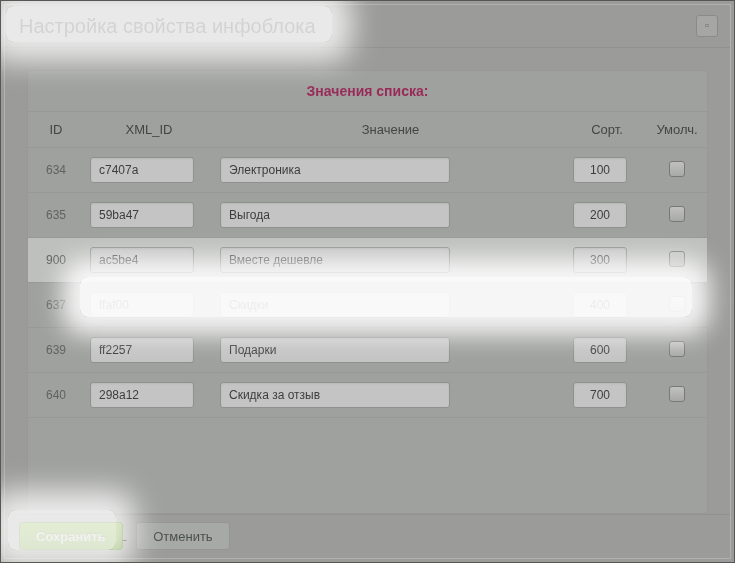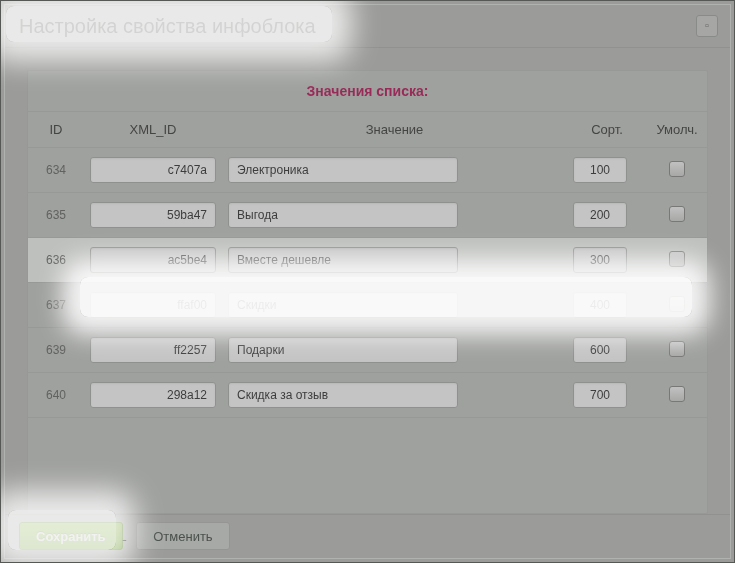--- a/index.html
+++ b/index.html
@@ -86,21 +86,21 @@
   table.grid th.col-def   { width:60px; }
 
   table.grid td {
     padding:9px 6px;
     border-bottom:1px solid #bdbebb;
     vertical-align:middle;
   }
   td.col-id { text-align:center; color:#6a6b68; font-size:12px;}
   td.col-def { text-align:center; }
   td.col-sort input { width:54px;text-align:center; }
-  td.col-xml input { width:126px;text-align:right; }
+  td.col-xml input { width:104px; }
   td.col-val input { width:230px; }
 
   input[type=text] {
     height:26px;
     border:1px solid #b1b2af;
     border-radius:3px;
     background:#fff;
     padding:0 8px;
     font-size:12px;
     color:#333;
@@ -209,21 +209,21 @@
               <td class="col-def"><span class="chk"></span></td>
             </tr>
             <tr>
               <td class="col-id">635</td>
               <td class="col-xml"><input type="text" value="59ba47" style=""></td>
               <td class="col-val"><input type="text" value="Выгода" style=""></td>
               <td class="col-sort"><input type="text" value="200" style=""></td>
               <td class="col-def"><span class="chk"></span></td>
             </tr>
             <tr class="row-hilite">
-              <td class="col-id">636</td>
+              <td class="col-id">900</td>
               <td class="col-xml"><input type="text" value="ac5be4" style=""></td>
               <td class="col-val"><input type="text" value="Вместе дешевле" style=""></td>
               <td class="col-sort"><input type="text" value="300" style=""></td>
               <td class="col-def"><span class="chk"></span></td>
             </tr>
             <tr>
               <td class="col-id">637</td>
               <td class="col-xml"><input type="text" value="ffaf00" style=""></td>
               <td class="col-val"><input type="text" value="Скидки" style=""></td>
               <td class="col-sort"><input type="text" value="400" style=""></td>

